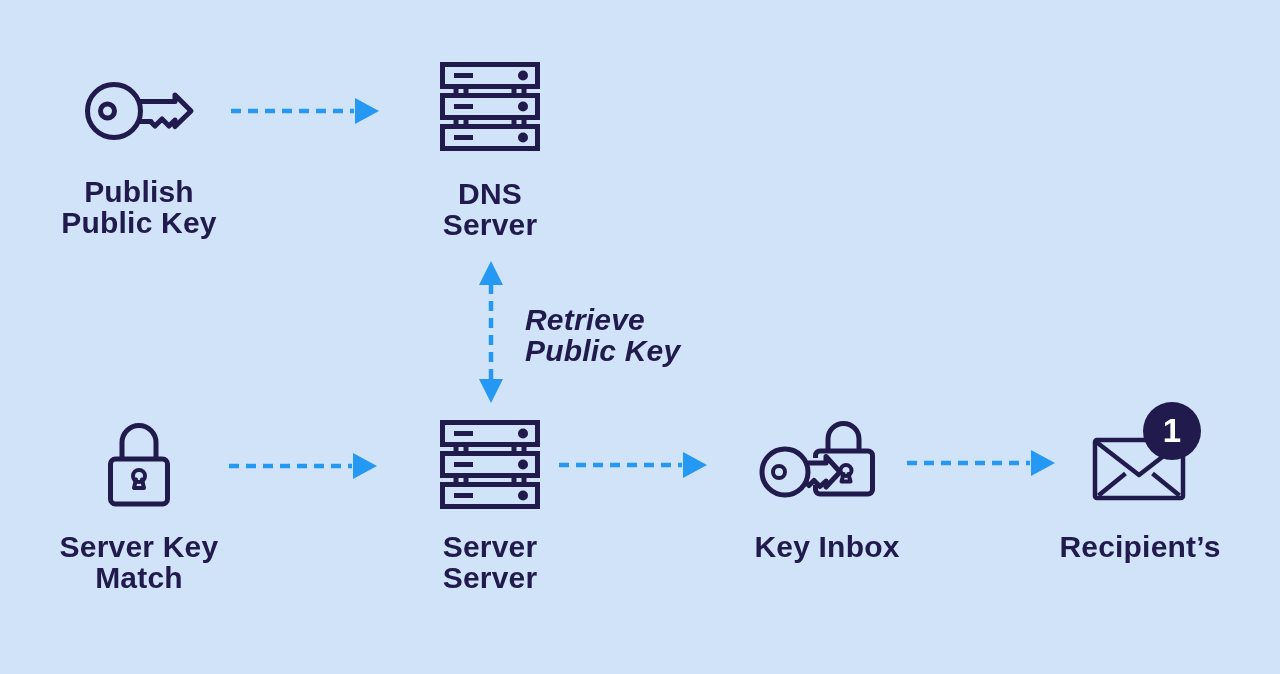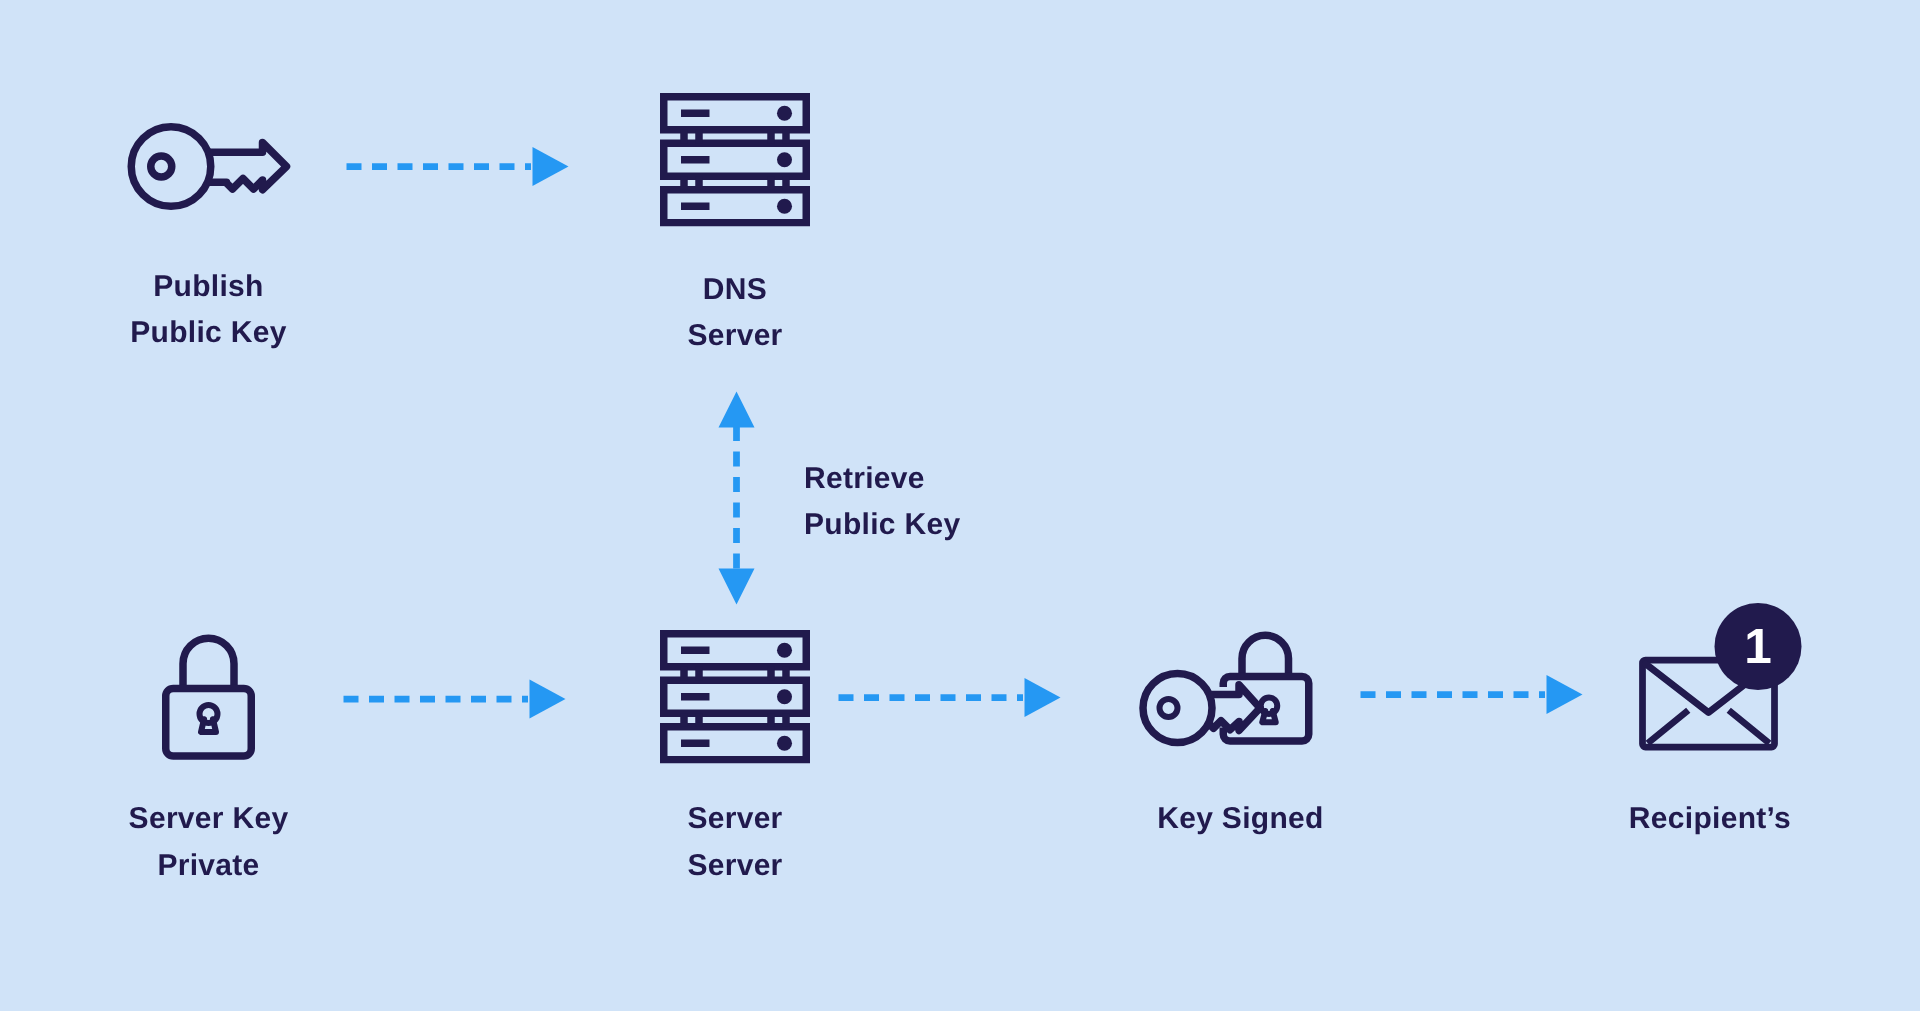--- a/index.html
+++ b/index.html
@@ -12,21 +12,21 @@
   html,body{width:1280px;height:674px;}
   body{font-family:"Liberation Sans","DejaVu Sans",sans-serif;}
   .canvas{
     position:relative;width:1280px;height:674px;overflow:hidden;
     background:var(--background);
   }
   .abs{position:absolute;}
   .label{
     position:absolute;
     color:var(--ink);
-    font-size:20px;line-height:31px;font-weight:700;
+    font-size:30px;line-height:31px;font-weight:700;
     text-align:center;letter-spacing:.2px;
   }
   .label.left{text-align:left;}
   .label span{display:block;}
   
   .s5{stroke:var(--ink);stroke-width:5;fill:none;}
   .s45{stroke:var(--ink);stroke-width:4.5;fill:none;}
   .s4{stroke:var(--ink);stroke-width:4;fill:none;}
   .rj{stroke-linejoin:round;stroke-linecap:round;}
   .fill-ink{fill:var(--ink);}
@@ -75,21 +75,21 @@
     <span>DNS</span>
     <span>Server</span>
   </div>
 
   <svg class="abs" style="left:476px;top:260px;" width="30" height="144" viewBox="0 0 30 144">
     <path class="dash" d="M15 24 V120"></path>
     <polygon class="head" points="15,1 27,25 3,25"></polygon>
     <polygon class="head" points="3,119 27,119 15,143"></polygon>
   </svg>
 
-  <div class="label left" style="left:536px;top:304px;width:220px;">
+  <div class="label left" style="left:525px;top:304px;width:220px;font-style:italic;">
     <span>Retrieve</span>
     <span>Public Key</span>
   </div>
 
   <svg class="abs" style="left:108px;top:421px;" width="62" height="86" viewBox="0 0 62 86">
     <path class="s5" d="M14 38 V21.5 A17 17 0 0 1 48 21.5 V38"></path>
     <rect class="s5" x="2.5" y="38" width="57" height="45" rx="5"></rect>
     <circle class="s4" cx="31" cy="55" r="6"></circle>
     <path class="s4 rj" d="M28 58.5 L26 67 H36 L34 58.5"></path>
   </svg>
@@ -134,29 +134,29 @@
   <svg class="abs" style="left:1092px;top:401px;" width="114" height="100" viewBox="0 0 114 100">
     <rect class="s45" x="3" y="39" width="88" height="58" rx="2"></rect>
     <path class="s45 rj" d="M5 41.5 L47 74 L89 41.5"></path>
     <path class="s45" d="M6.5 94.5 L33.5 72.5 M87.5 94.5 L60.5 72.5"></path>
     <circle class="fill-ink" cx="80" cy="30" r="29"></circle>
     <text class="badge-text" x="80" y="41">1</text>
   </svg>
 
   <div class="label" style="left:19px;top:531px;width:240px;">
     <span>Server Key</span>
-    <span>Private</span>
+    <span>Match</span>
   </div>
 
   <div class="label" style="left:390px;top:531px;width:200px;">
     <span>Server</span>
     <span>Server</span>
   </div>
 
   <div class="label" style="left:707px;top:531px;width:240px;">
-    <span>Key Signed</span>
+    <span>Key Inbox</span>
   </div>
 
   <div class="label" style="left:1020px;top:531px;width:240px;">
     <span>Recipient’s</span>
   </div>
 
 </div>
 
 </body></html>

